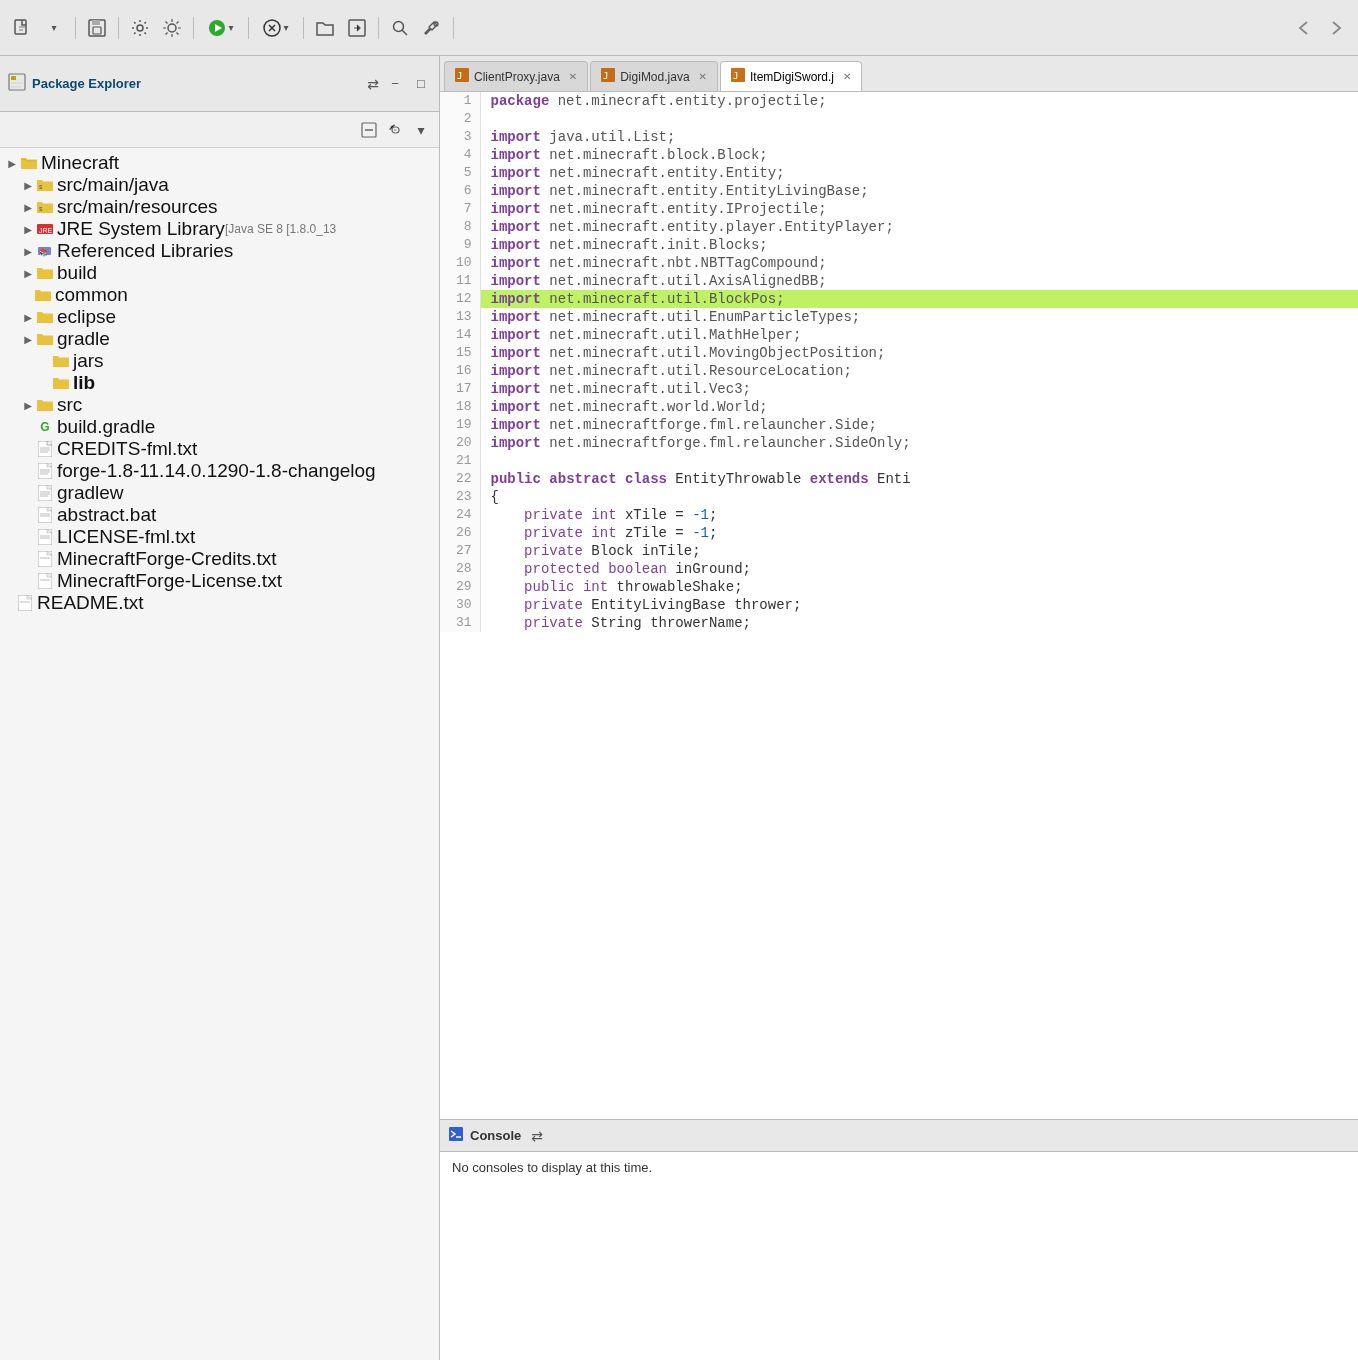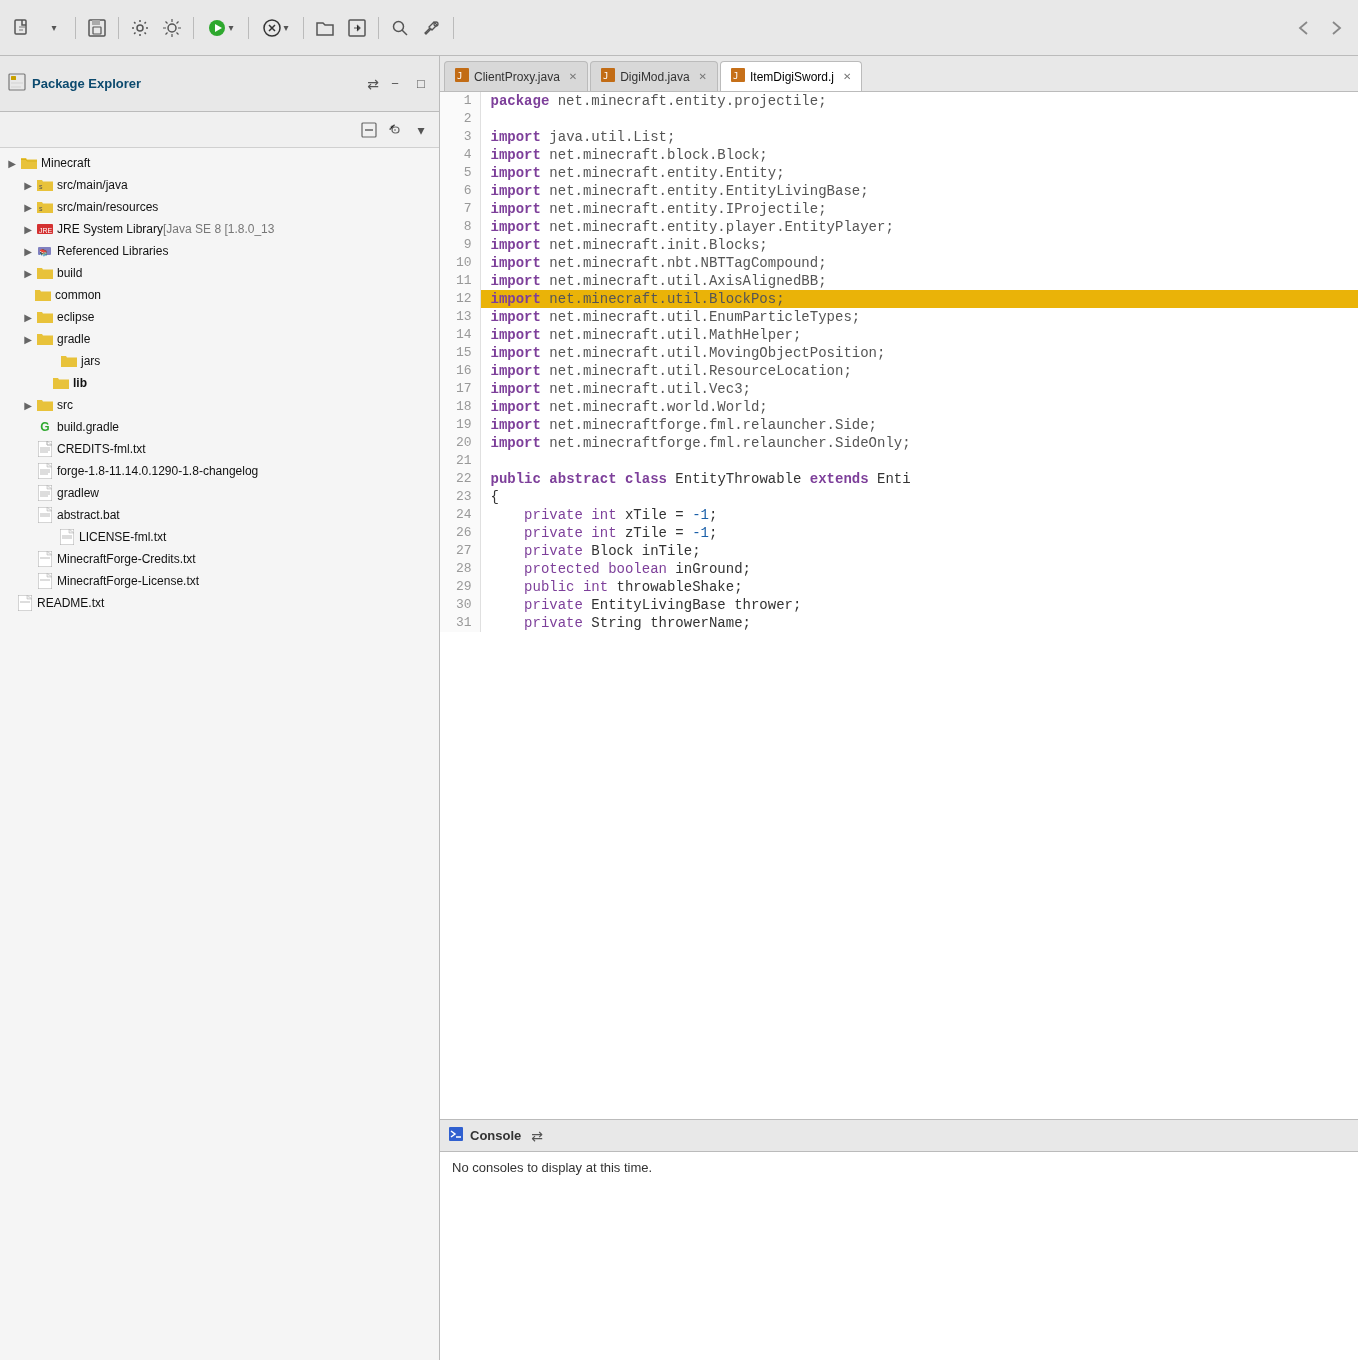--- a/index.html
+++ b/index.html
@@ -153,21 +153,21 @@
       width: 18px;
       height: 16px;
       display: inline-flex;
       align-items: center;
       justify-content: center;
       font-size: 13px;
       flex-shrink: 0;
       margin-right: 3px;
     }
     .tree-label {
-      font-size: 12px;
+      font-size: 19px;
     }
     .tree-label-dim {
       color: #777;
       font-size: 12px;
     }
 
     
     .right-panel {
       flex: 1;
       display: flex;
@@ -240,21 +240,21 @@
       font-size: 13px;
       vertical-align: top;
     }
     .line-code {
       padding: 1px 4px 1px 10px;
       color: #333;
       white-space: pre;
       vertical-align: top;
     }
     .line-code.highlighted {
-      background: #eab308;
+      background: #bef264;
     }
 
     
     .kw { color: #7d3f9a; font-weight: bold; }
     .kw2 { color: #7d3f9a; }
     .pkg { color: #555; }
     .num { color: #1a5fa8; }
 
     
     .console-panel {
@@ -511,21 +511,21 @@
       <div class="tree-item" style="padding-left: 20px;">
         <span class="tree-arrow">▶</span>
         <span class="tree-icon">
           <svg width="16" height="14" viewBox="0 0 16 14">
               <path d="M0 2h5l1 1.5H16v9.5H0z" fill="#e8c23a"></path>
             </svg>
         </span>
         <span class="tree-label">gradle</span>
       </div>
 
-      <div class="tree-item" style="padding-left: 36px; margin-left: 8px;">
+      <div class="tree-item" style="padding-left: 36px;">
         <span class="tree-arrow" style="visibility:hidden;">▶</span>
         <span class="tree-icon">
           <svg width="16" height="14" viewBox="0 0 16 14">
               <path d="M0 2h5l1 1.5H16v9.5H0z" fill="#e8c23a"></path>
             </svg>
         </span>
         <span class="tree-label">jars</span>
       </div>
 
       <div class="tree-item" style="padding-left: 36px; font-weight: bold;">
@@ -603,21 +603,21 @@
           <svg width="14" height="16" viewBox="0 0 14 16">
               <rect x="0" y="0" width="14" height="16" rx="1" fill="white" stroke="#aaa" stroke-width="1"></rect>
               <path d="M9 0l5 4H9z" fill="#eee" stroke="#aaa" stroke-width="0.5"></path>
               <line x1="2" y1="7" x2="12" y2="7" stroke="#aaa" stroke-width="0.8"></line>
               <line x1="2" y1="9" x2="12" y2="9" stroke="#aaa" stroke-width="0.8"></line>
             </svg>
         </span>
         <span class="tree-label">abstract.bat</span>
       </div>
 
-      <div class="tree-item" style="padding-left: 10px; margin-left: 32px;">
+      <div class="tree-item" style="padding-left: 20px;">
         <span class="tree-arrow" style="visibility:hidden;">▶</span>
         <span class="tree-icon">
           <svg width="14" height="16" viewBox="0 0 14 16">
               <rect x="0" y="0" width="14" height="16" rx="1" fill="white" stroke="#aaa" stroke-width="1"></rect>
               <path d="M9 0l5 4H9z" fill="#eee" stroke="#aaa" stroke-width="0.5"></path>
               <line x1="2" y1="7" x2="12" y2="7" stroke="#aaa" stroke-width="0.8"></line>
               <line x1="2" y1="9" x2="12" y2="9" stroke="#aaa" stroke-width="0.8"></line>
             </svg>
         </span>
         <span class="tree-label">LICENSE-fml.txt</span>

